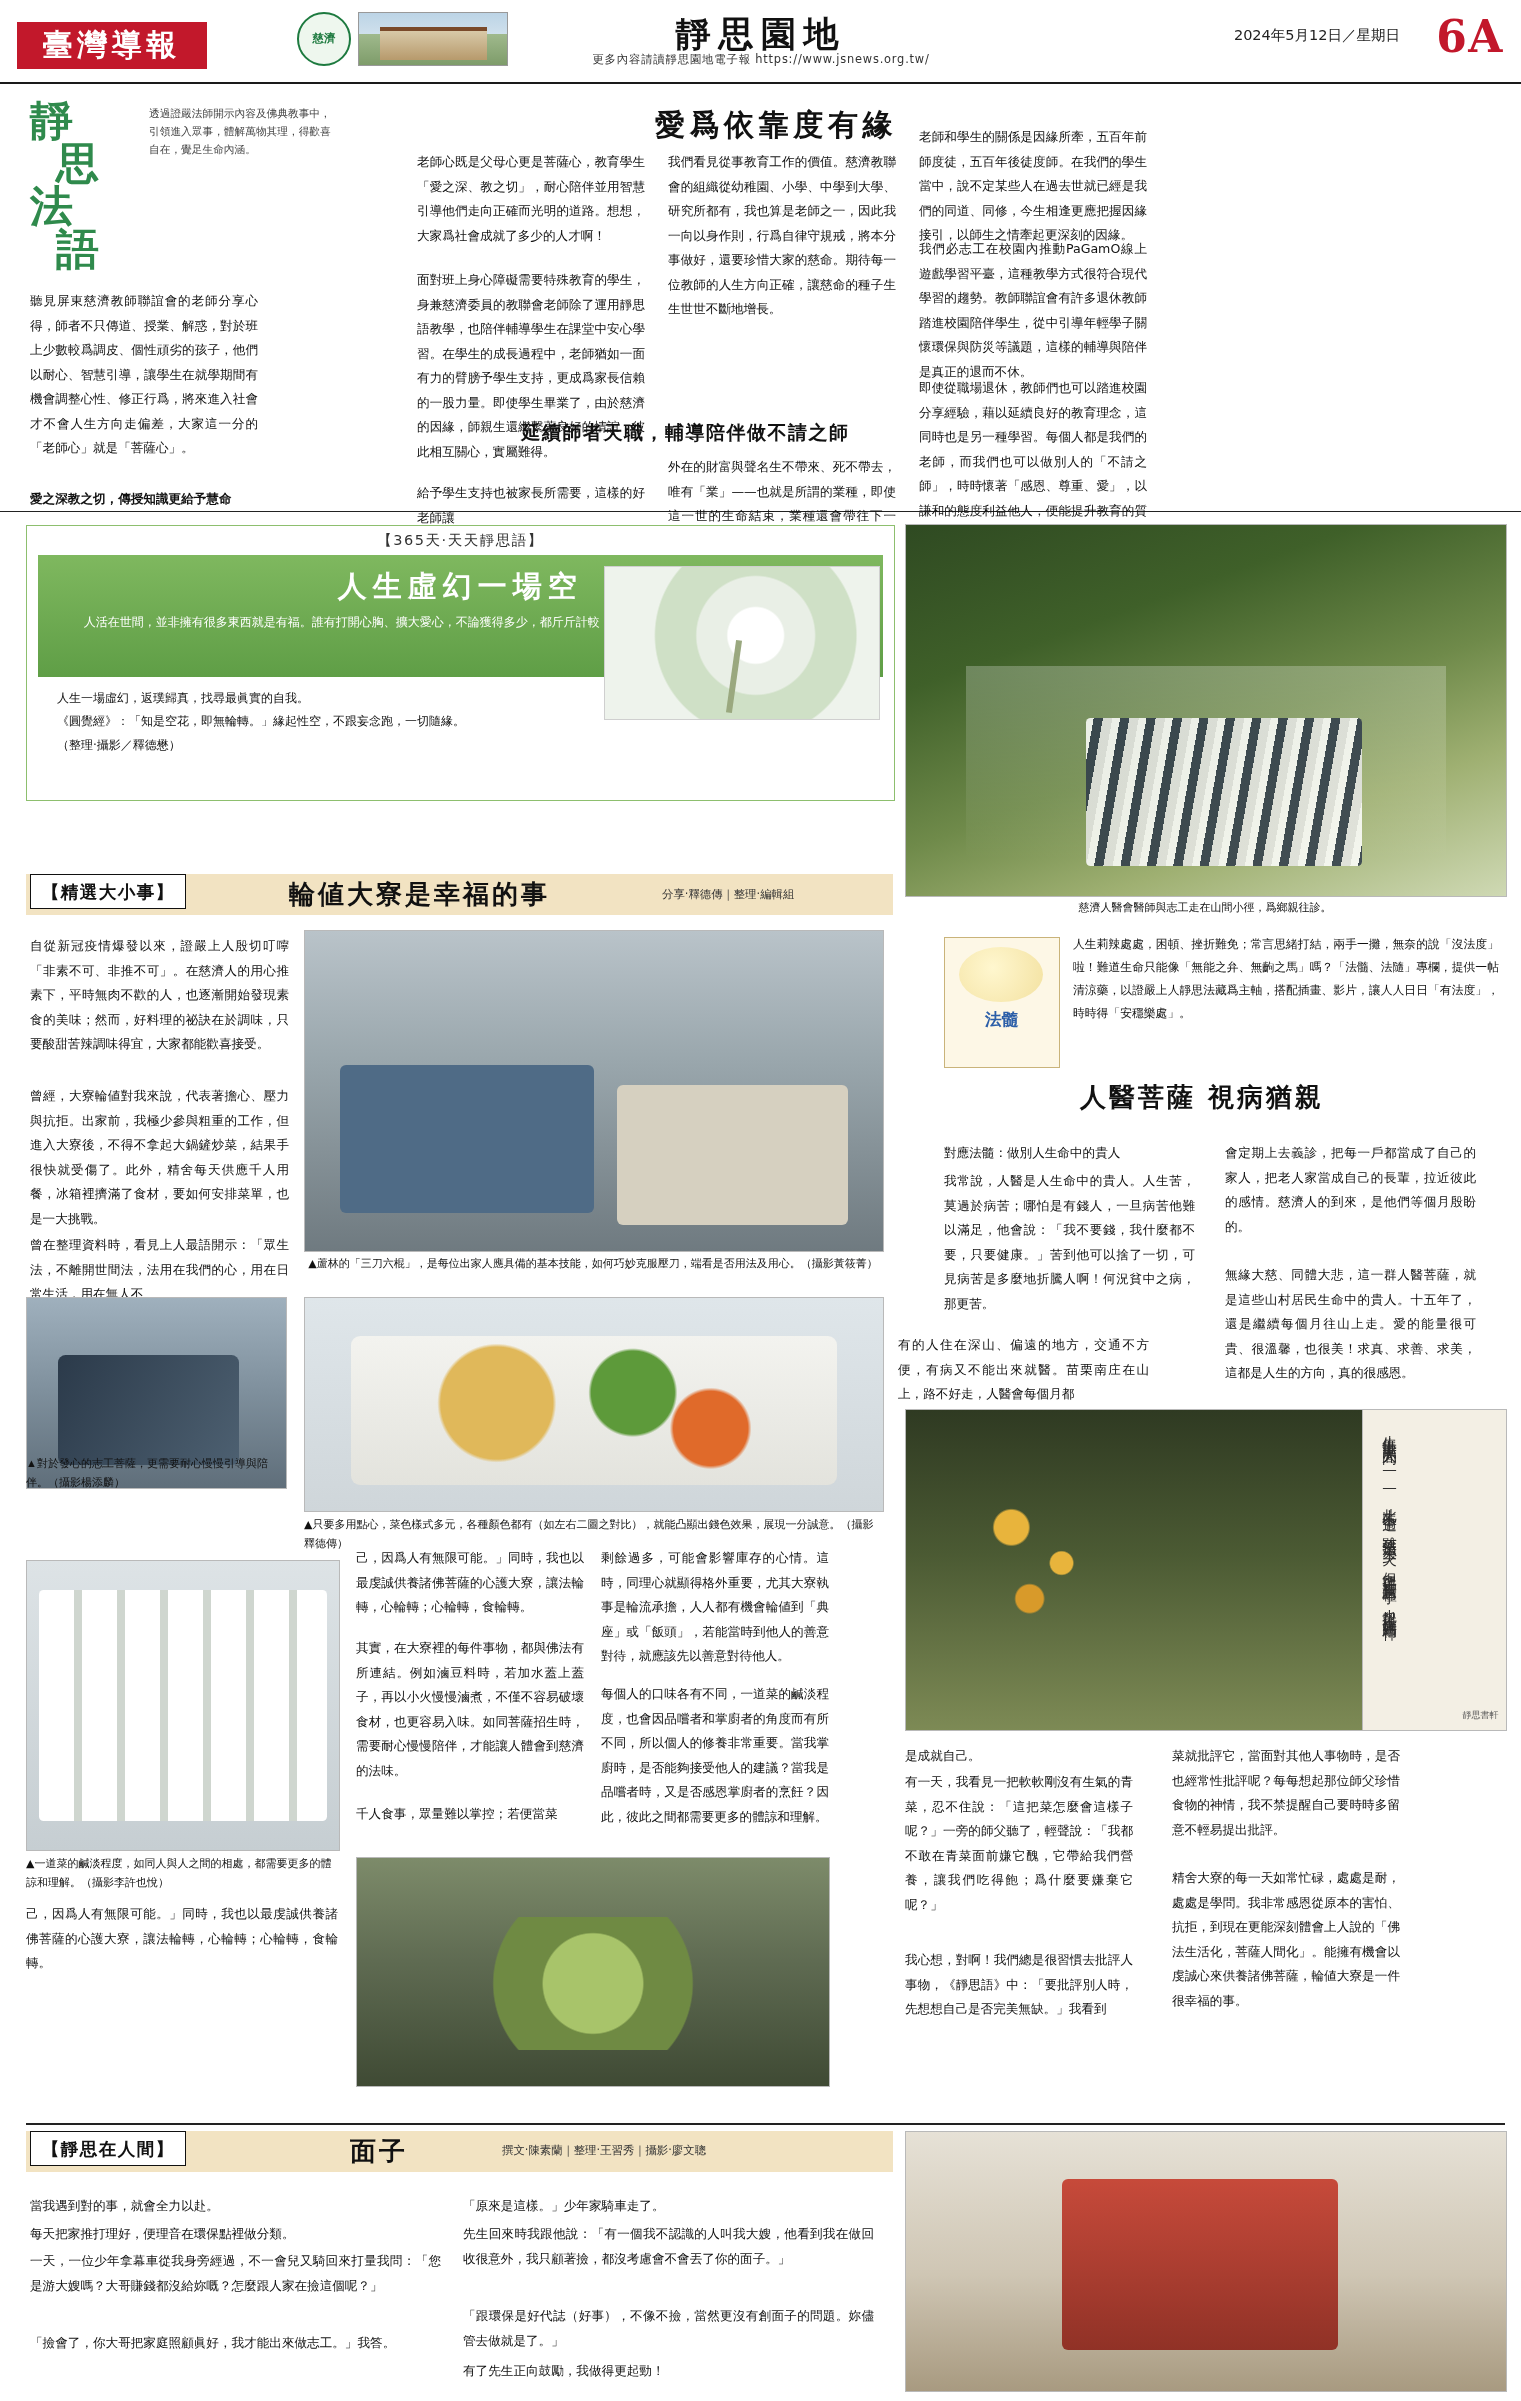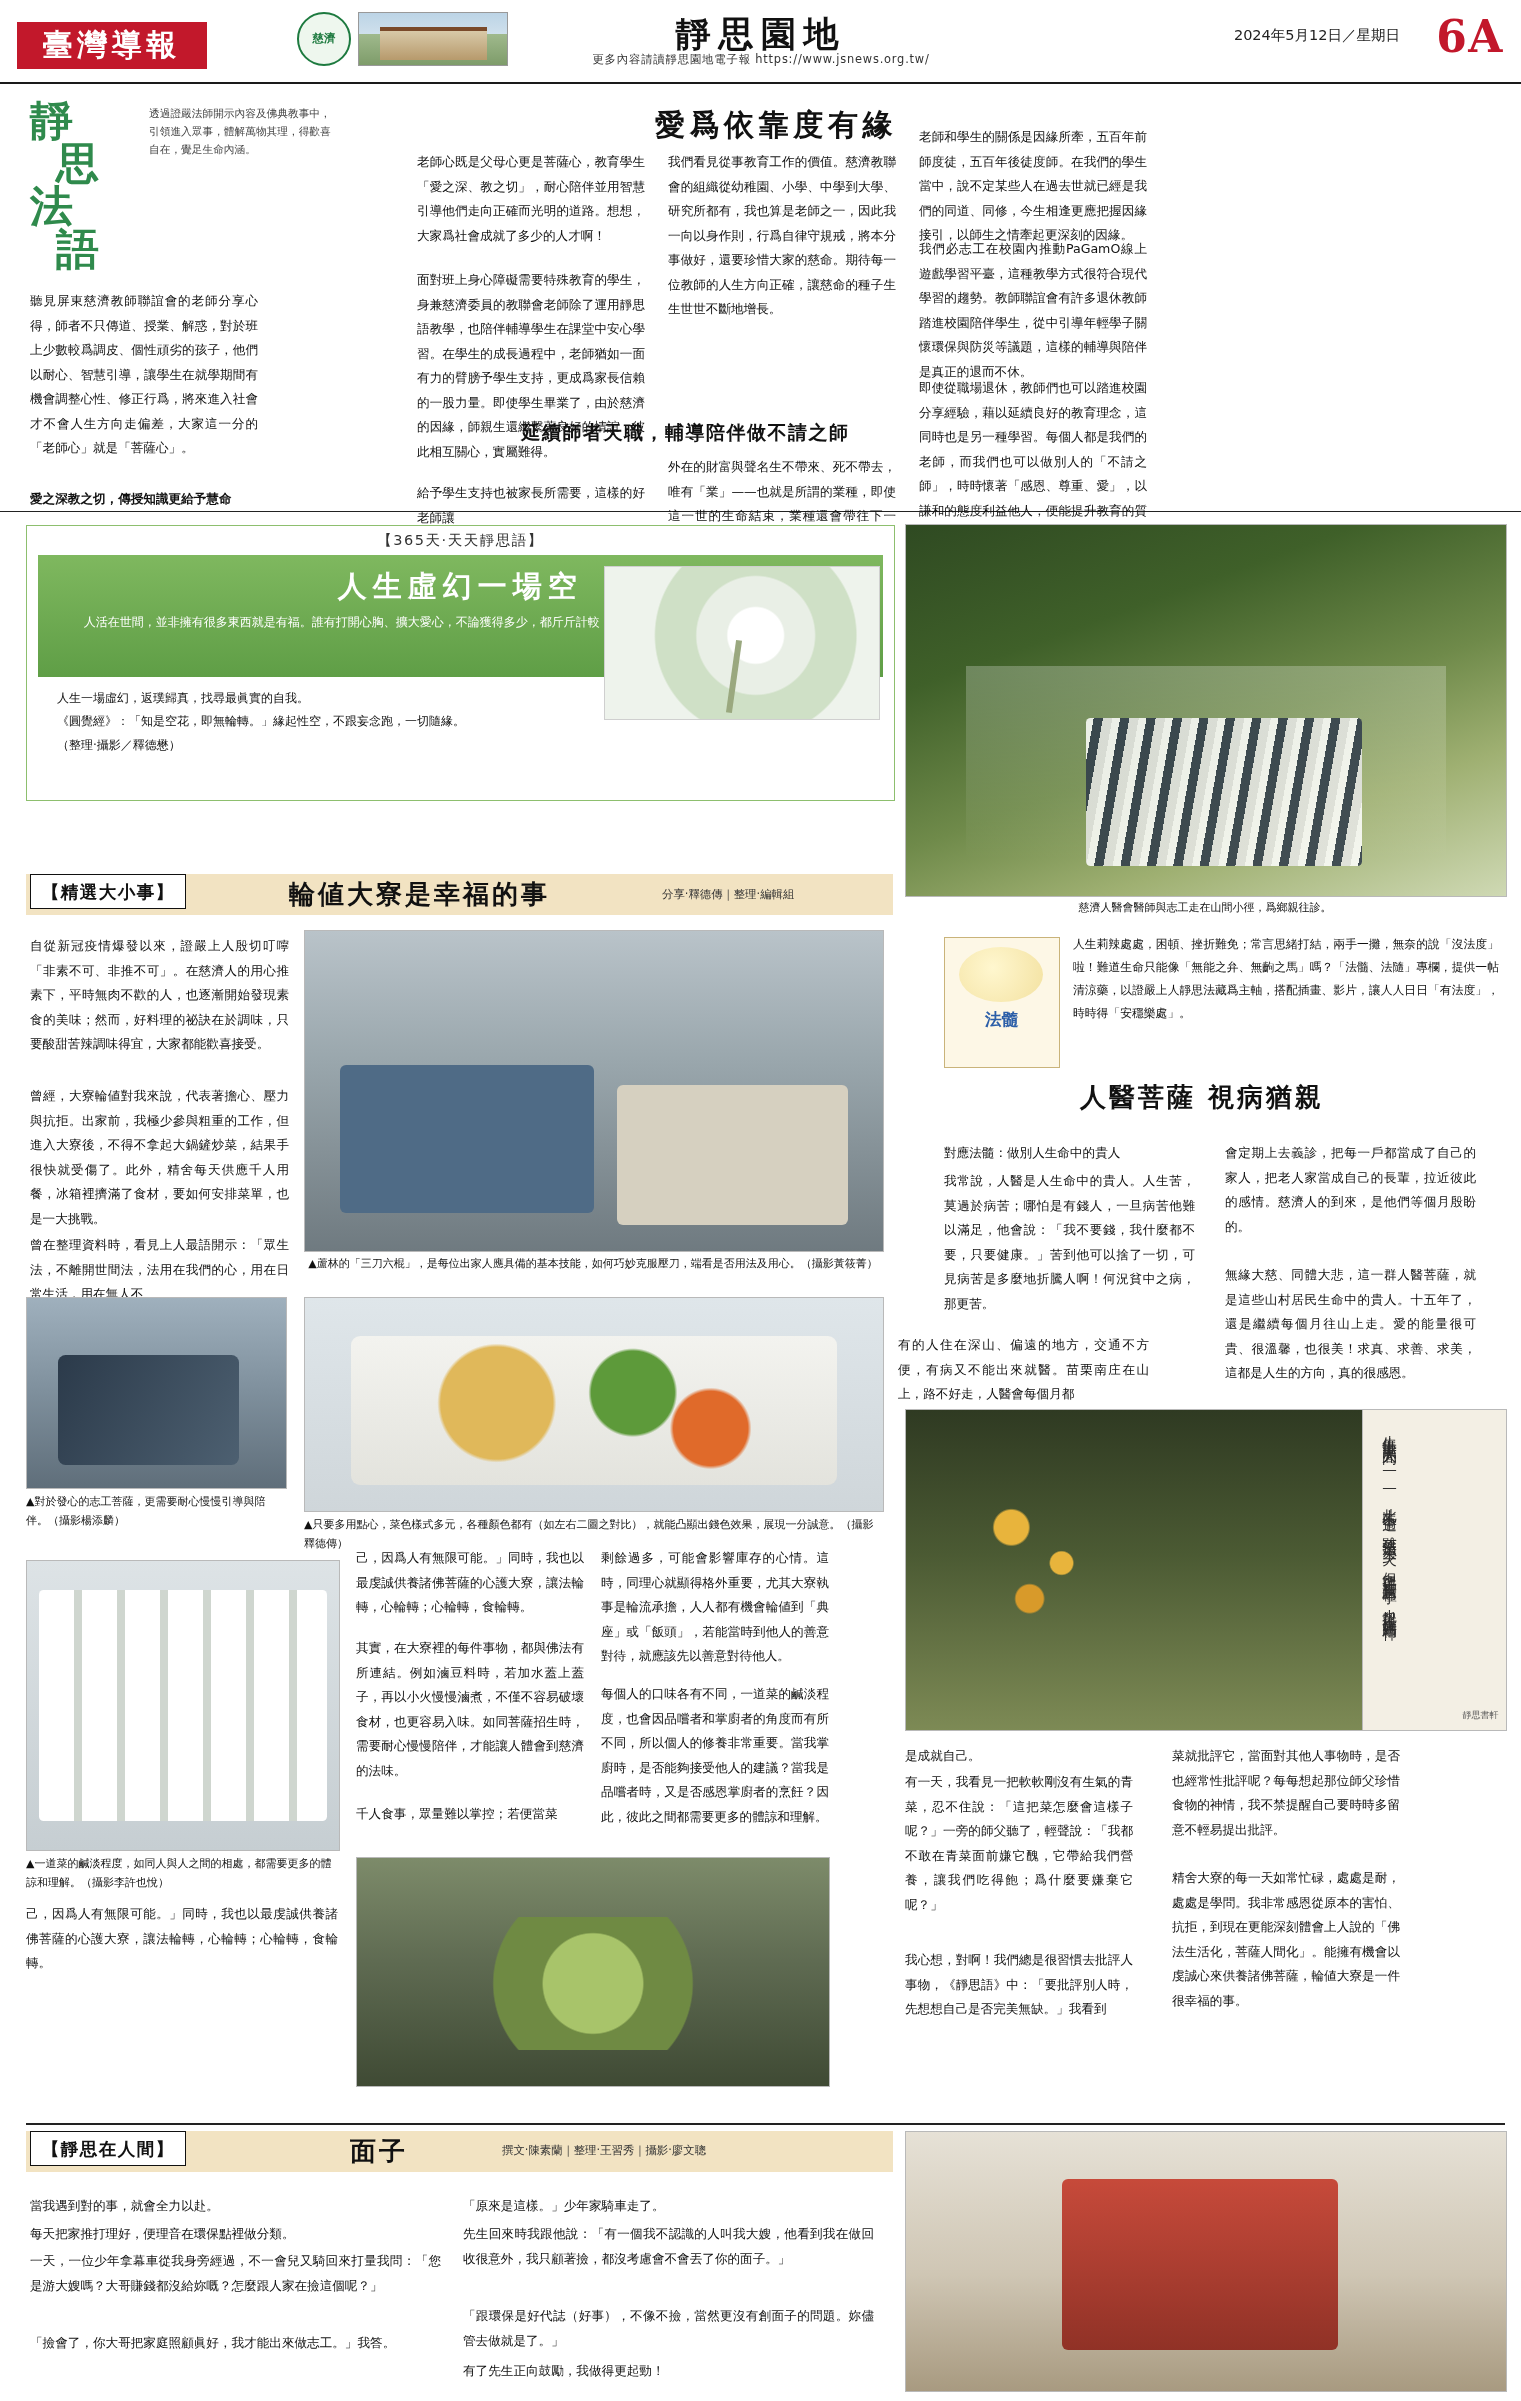--- a/index.html
+++ b/index.html
@@ -180,21 +180,21 @@
   <div class="secmeta" style="left:662px;top:887px;">分享‧釋德傳｜整理‧編輯組</div>
 
   <div class="col-text" style="left:30px;top:1084px;width:259px;">曾經，大寮輪値對我來說，代表著擔心、壓力與抗拒。出家前，我極少參與粗重的工作，但進入大寮後，不得不拿起大鍋鏟炒菜，結果手很快就受傷了。此外，精舍每天供應千人用餐，冰箱裡擠滿了食材，要如何安排菜單，也是一大挑戰。</div>
   <div class="col-text" style="left:30px;top:934px;width:259px;">自從新冠疫情爆發以來，證嚴上人殷切叮嚀「非素不可、非推不可」。在慈濟人的用心推素下，平時無肉不歡的人，也逐漸開始發現素食的美味；然而，好料理的祕訣在於調味，只要酸甜苦辣調味得宜，大家都能歡喜接受。</div>
   <div class="col-text" style="left:30px;top:1233px;width:259px;">曾在整理資料時，看見上人最語開示：「眾生法，不離開世間法，法用在我們的心，用在日常生活，用在無人不</div>
 
   <div class="ph ph-kitchen" style="left:304px;top:930px;width:578px;height:320px;"></div>
   <div class="cap" style="left:304px;top:1255px;width:578px;text-align:center;">▲蘆林的「三刀六棍」，是每位出家人應具備的基本技能，如何巧妙克服壓刀，端看是否用法及用心。（攝影黃筱菁）</div>
 
   <div class="ph ph-volunteer" style="left:26px;top:1297px;width:259px;height:190px;"></div>
-  <div class="cap" style="left:26px;top:1493px;width:259px;">▲對於發心的志工菩薩，更需要耐心慢慢引導與陪伴。（攝影楊添麟）</div>
+  <div class="cap" style="left:26px;top:1454px;width:259px;font-family:Liberation Serif, serif;">▲對於發心的志工菩薩，更需要耐心慢慢引導與陪伴。（攝影楊添麟）</div>
 
   <div class="ph ph-food" style="left:304px;top:1297px;width:578px;height:213px;"></div>
   <div class="cap" style="left:304px;top:1516px;width:578px;">▲只要多用點心，菜色樣式多元，各種顏色都有（如左右二圖之對比），就能凸顯出錢色效果，展現一分誠意。（攝影釋德傳）</div>
 
   <div class="col-text" style="left:356px;top:1546px;width:228px;">己，因爲人有無限可能。」同時，我也以最虔誠供養諸佛菩薩的心護大寮，讓法輪轉，心輪轉；心輪轉，食輪轉。</div>
   <div class="col-text" style="left:356px;top:1636px;width:228px;">其實，在大寮裡的每件事物，都與佛法有所連結。例如滷豆料時，若加水蓋上蓋子，再以小火慢慢滷煮，不僅不容易破壞食材，也更容易入味。如同菩薩招生時，需要耐心慢慢陪伴，才能讓人體會到慈濟的法味。</div>
   <div class="col-text" style="left:356px;top:1802px;width:228px;">千人食事，眾量難以掌控；若便當菜</div>
 
   <div class="col-text" style="left:601px;top:1546px;width:228px;">剩餘過多，可能會影響庫存的心情。這時，同理心就顯得格外重要，尤其大寮執事是輪流承擔，人人都有機會輪値到「典座」或「飯頭」，若能當時到他人的善意對待，就應該先以善意對待他人。</div>
   <div class="col-text" style="left:601px;top:1682px;width:228px;">每個人的口味各有不同，一道菜的鹹淡程度，也會因品嚐者和掌廚者的角度而有所不同，所以個人的修養非常重要。當我掌廚時，是否能夠接受他人的建議？當我是品嚐者時，又是否感恩掌廚者的烹飪？因此，彼此之間都需要更多的體諒和理解。</div>

